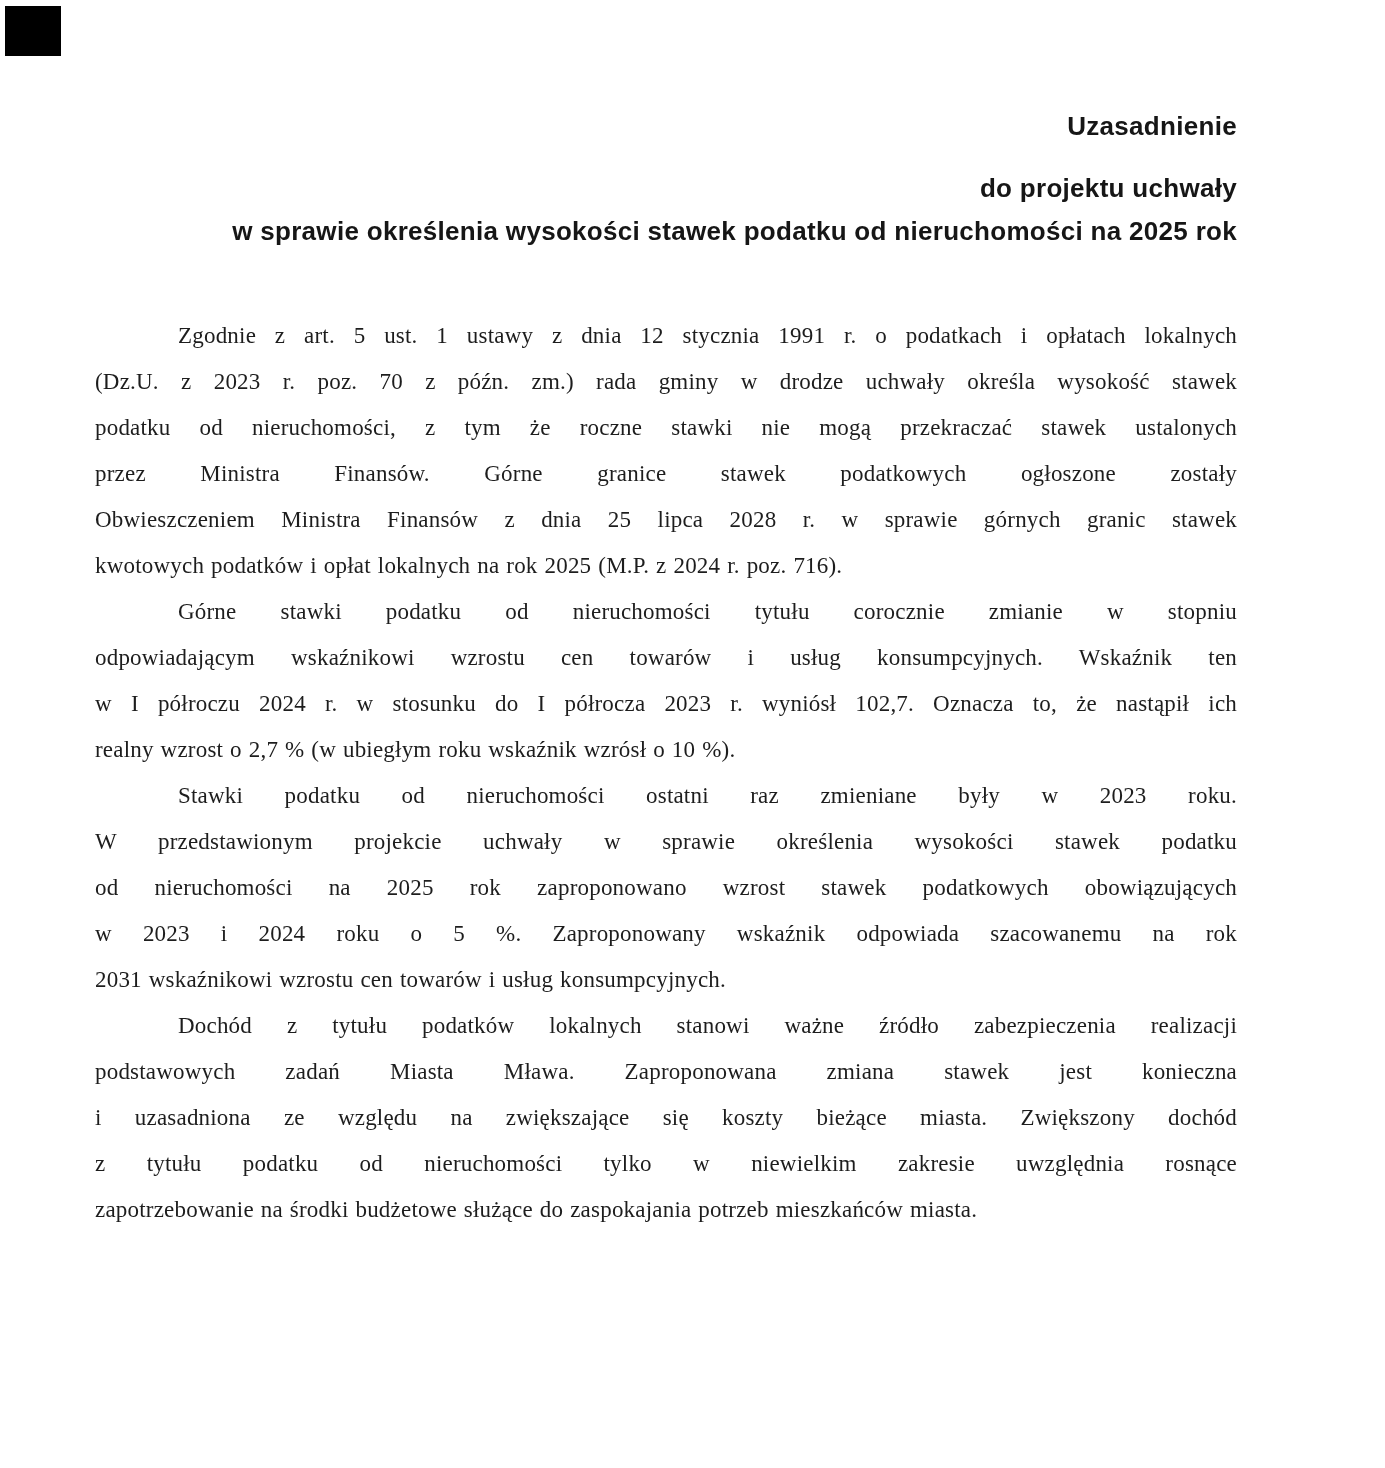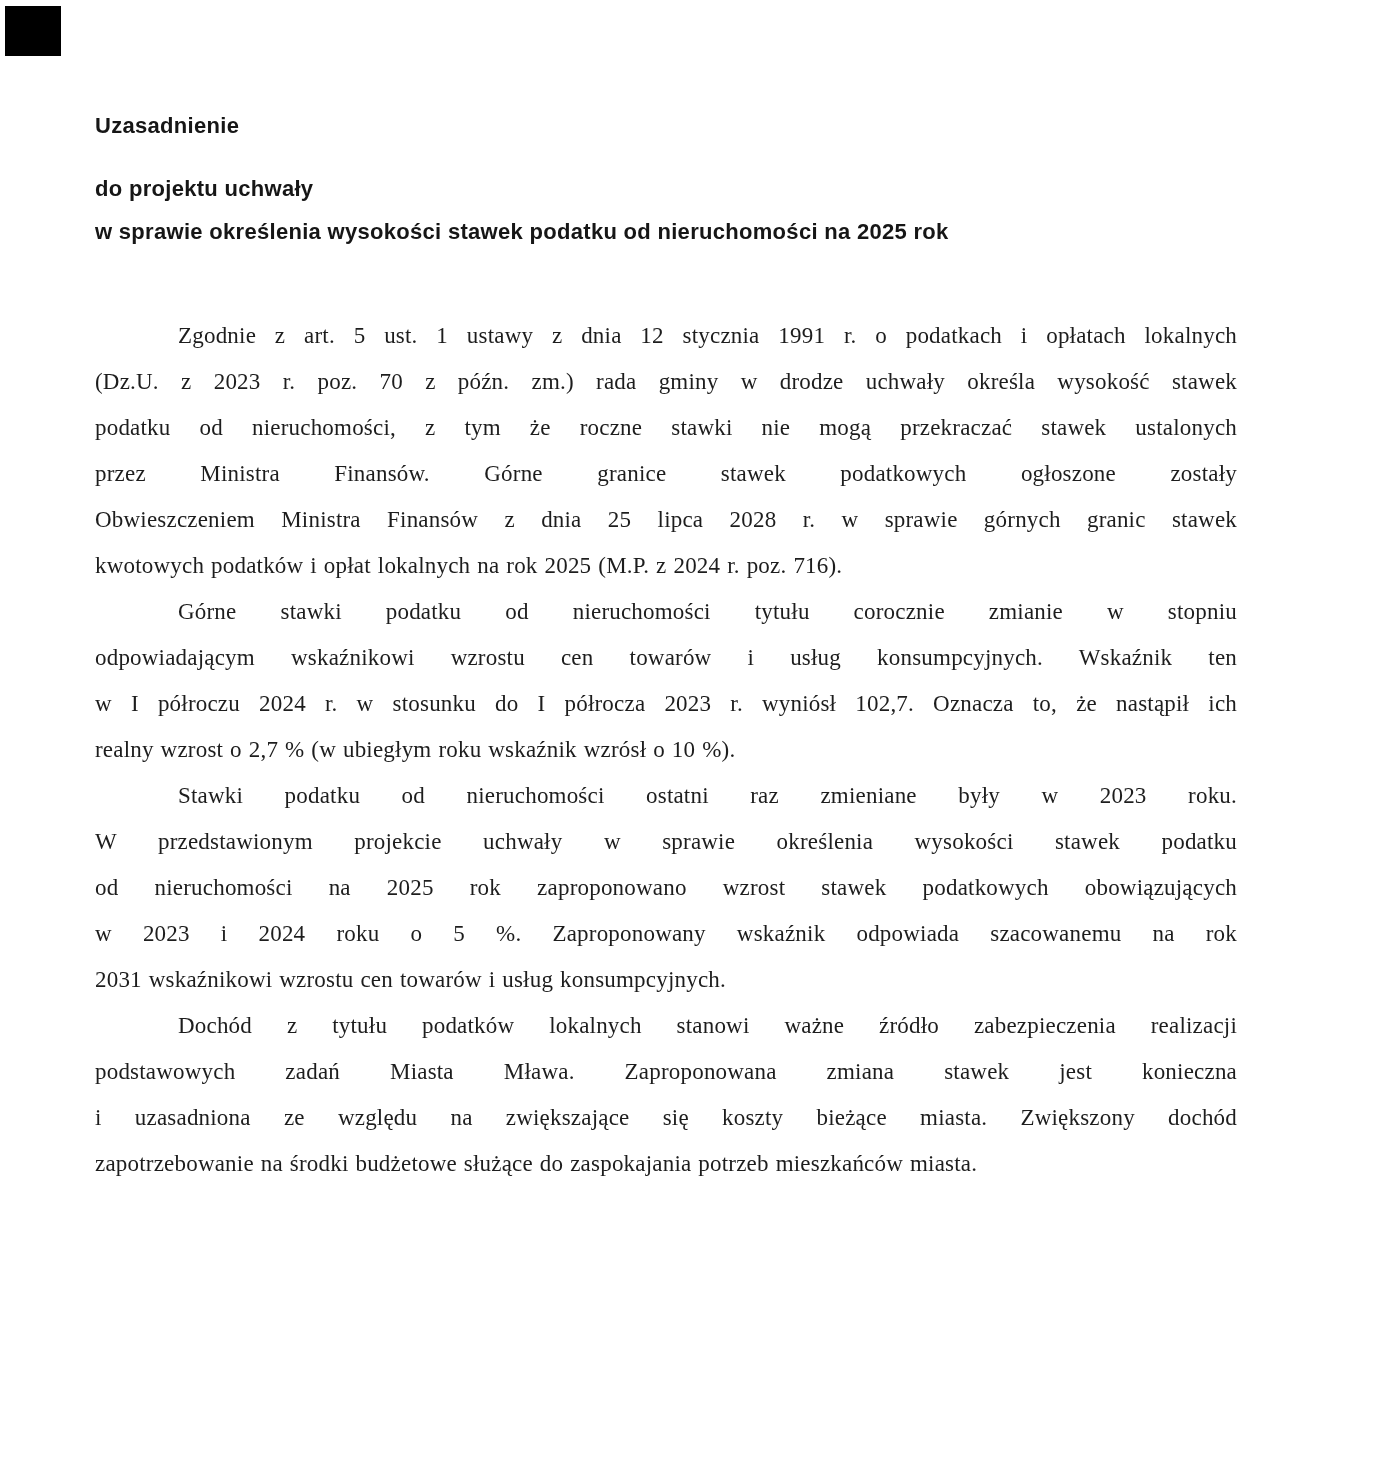--- a/index.html
+++ b/index.html
@@ -30,23 +30,23 @@
     background: #000000;
   }
   .doc {
     position: absolute;
     left: 95px;
     top: 0;
     width: 1142px;
     padding-top: 110px;
   }
   .heading {
-    text-align: left;
+    text-align: right;
     font-weight: bold;
-    font-size: 22px;
+    font-size: 26px;
     letter-spacing: 0.3px;
     color: #161616;
   }
   .doc-title {
     line-height: 32px;
     margin-bottom: 25px;
   }
   .doc-subtitle {
     line-height: 43px;
   }
@@ -102,17 +102,18 @@
 
       <div class="line first">Stawki podatku od nieruchomości ostatni raz zmieniane były w 2023 roku.</div>
       <div class="line">W przedstawionym projekcie uchwały w sprawie określenia wysokości stawek podatku</div>
       <div class="line">od nieruchomości na 2025 rok zaproponowano wzrost stawek podatkowych obowiązujących</div>
       <div class="line">w 2023 i 2024 roku o 5 %. Zaproponowany wskaźnik odpowiada szacowanemu na rok</div>
       <div class="line last">2031 wskaźnikowi wzrostu cen towarów i usług konsumpcyjnych.</div>
 
       <div class="line first">Dochód z tytułu podatków lokalnych stanowi ważne źródło zabezpieczenia realizacji</div>
       <div class="line">podstawowych zadań Miasta Mława. Zaproponowana zmiana stawek jest konieczna</div>
       <div class="line">i uzasadniona ze względu na zwiększające się koszty bieżące miasta. Zwiększony dochód</div>
+      <div class="line">z tytułu podatku od nieruchomości tylko w niewielkim zakresie uwzględnia rosnące</div>
       <div class="line last">zapotrzebowanie na środki budżetowe służące do zaspokajania potrzeb mieszkańców miasta.</div>
 
     </div>
   </div>
 </div>
 
 </body></html>

